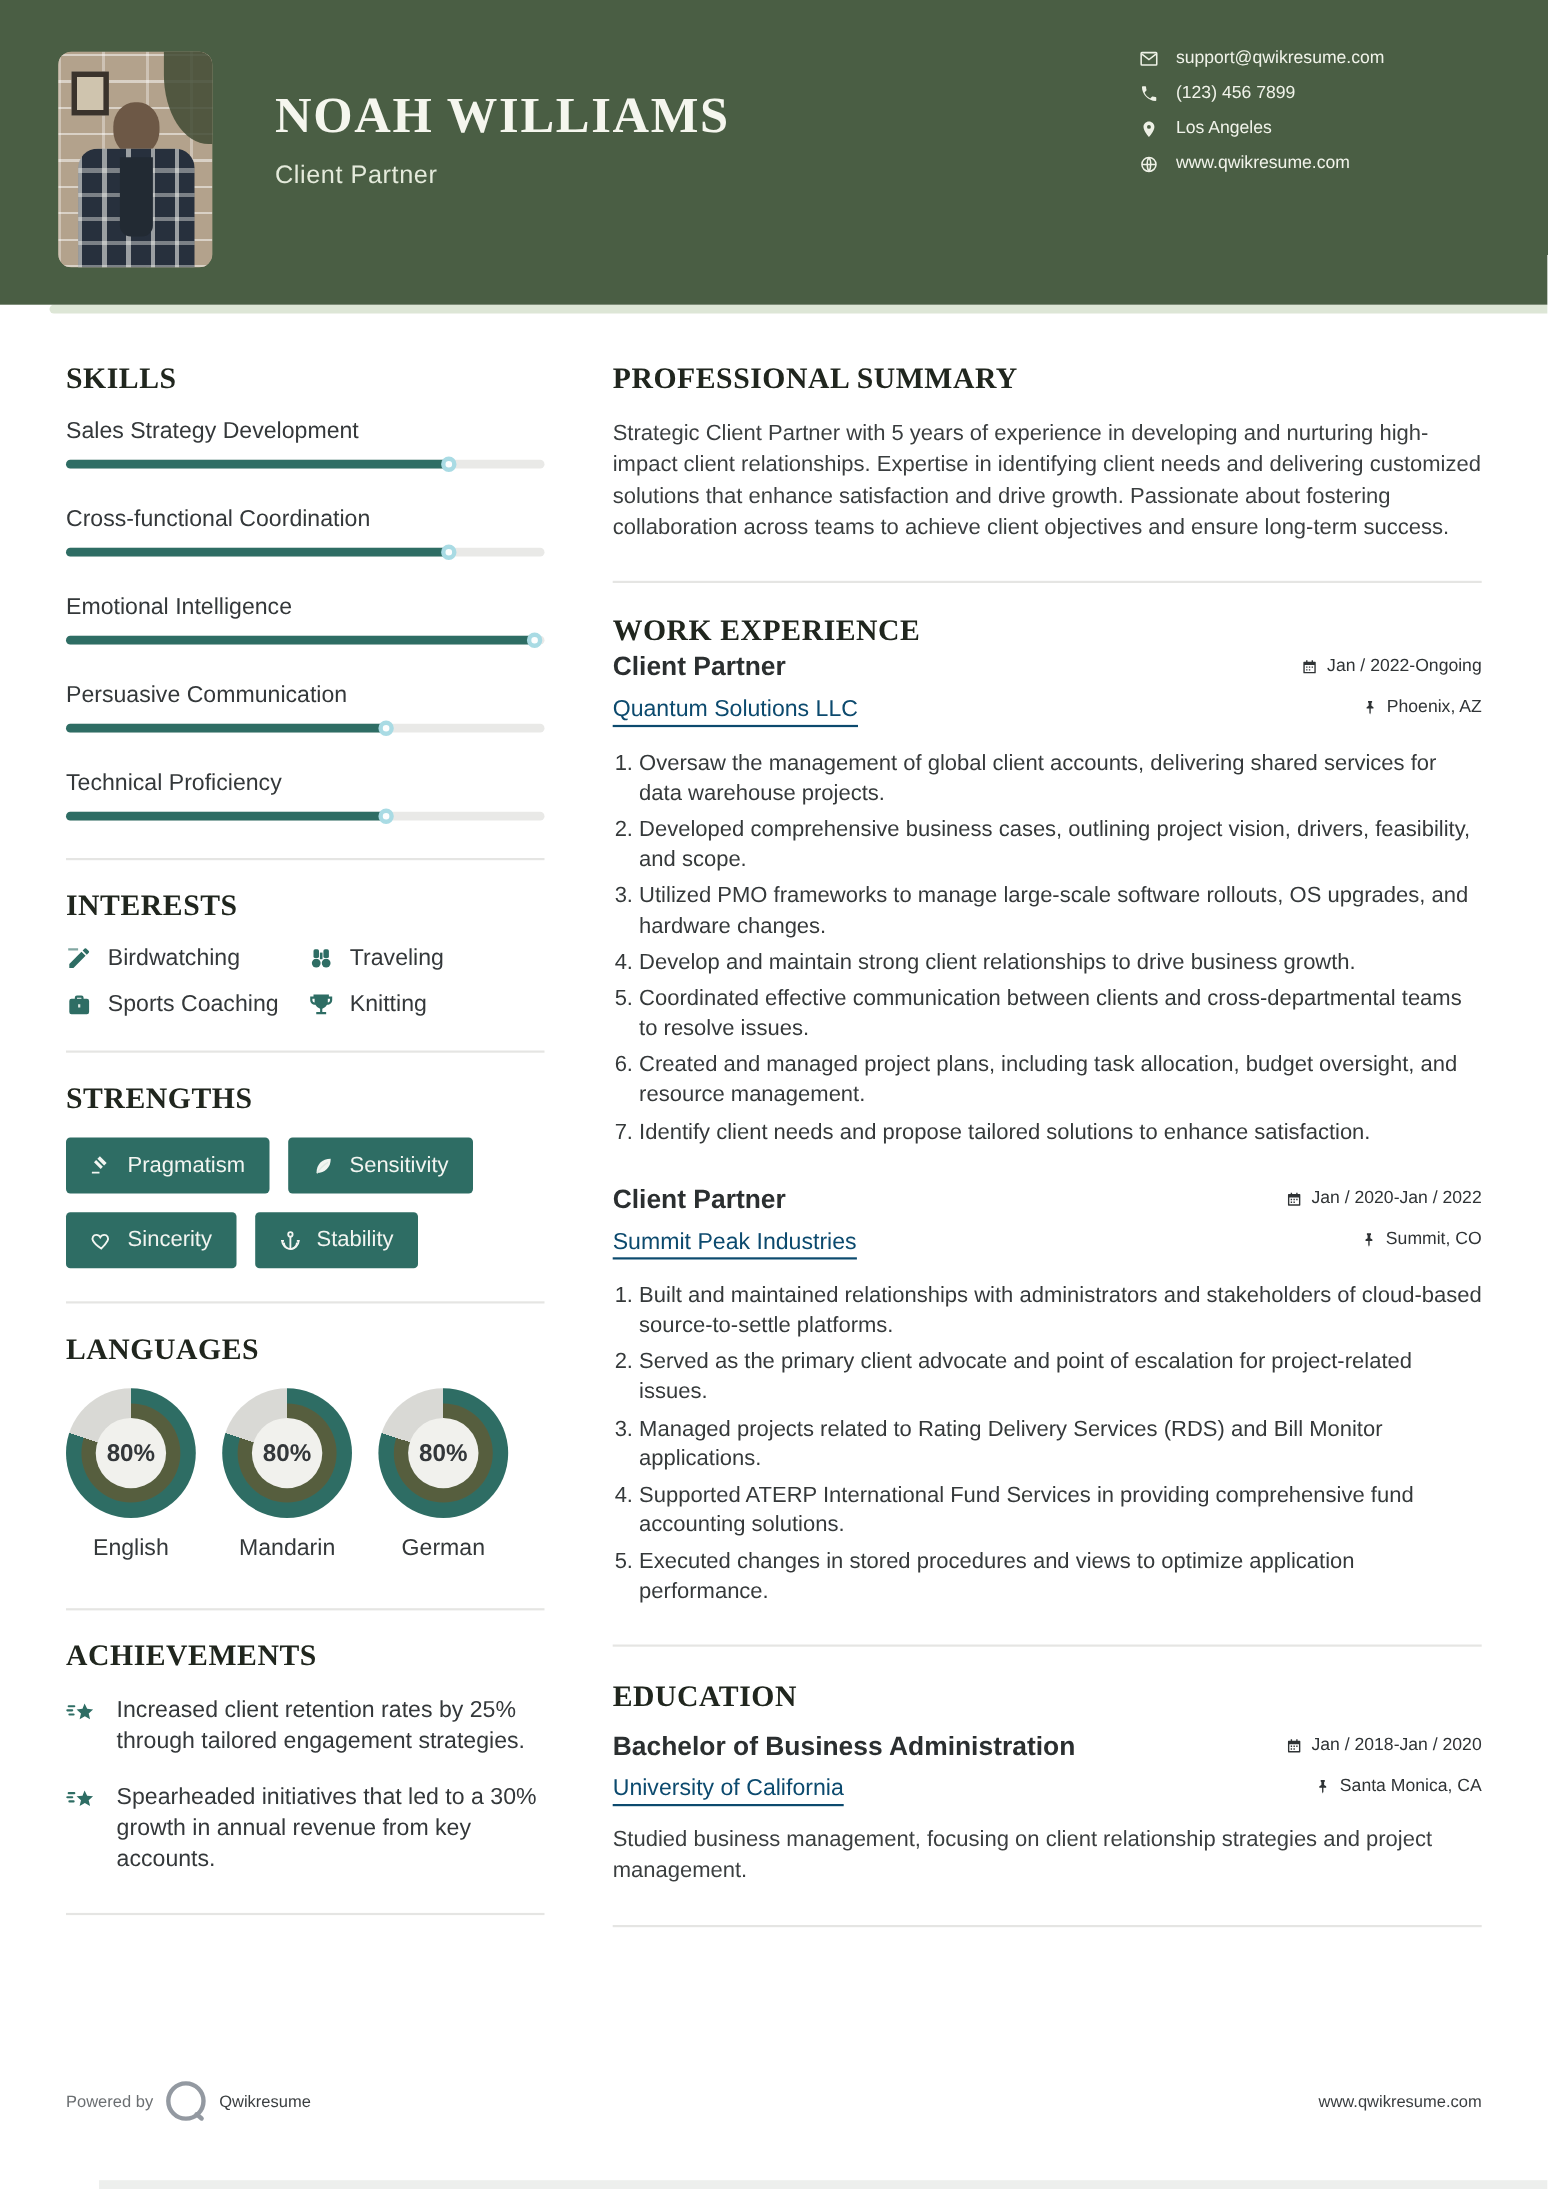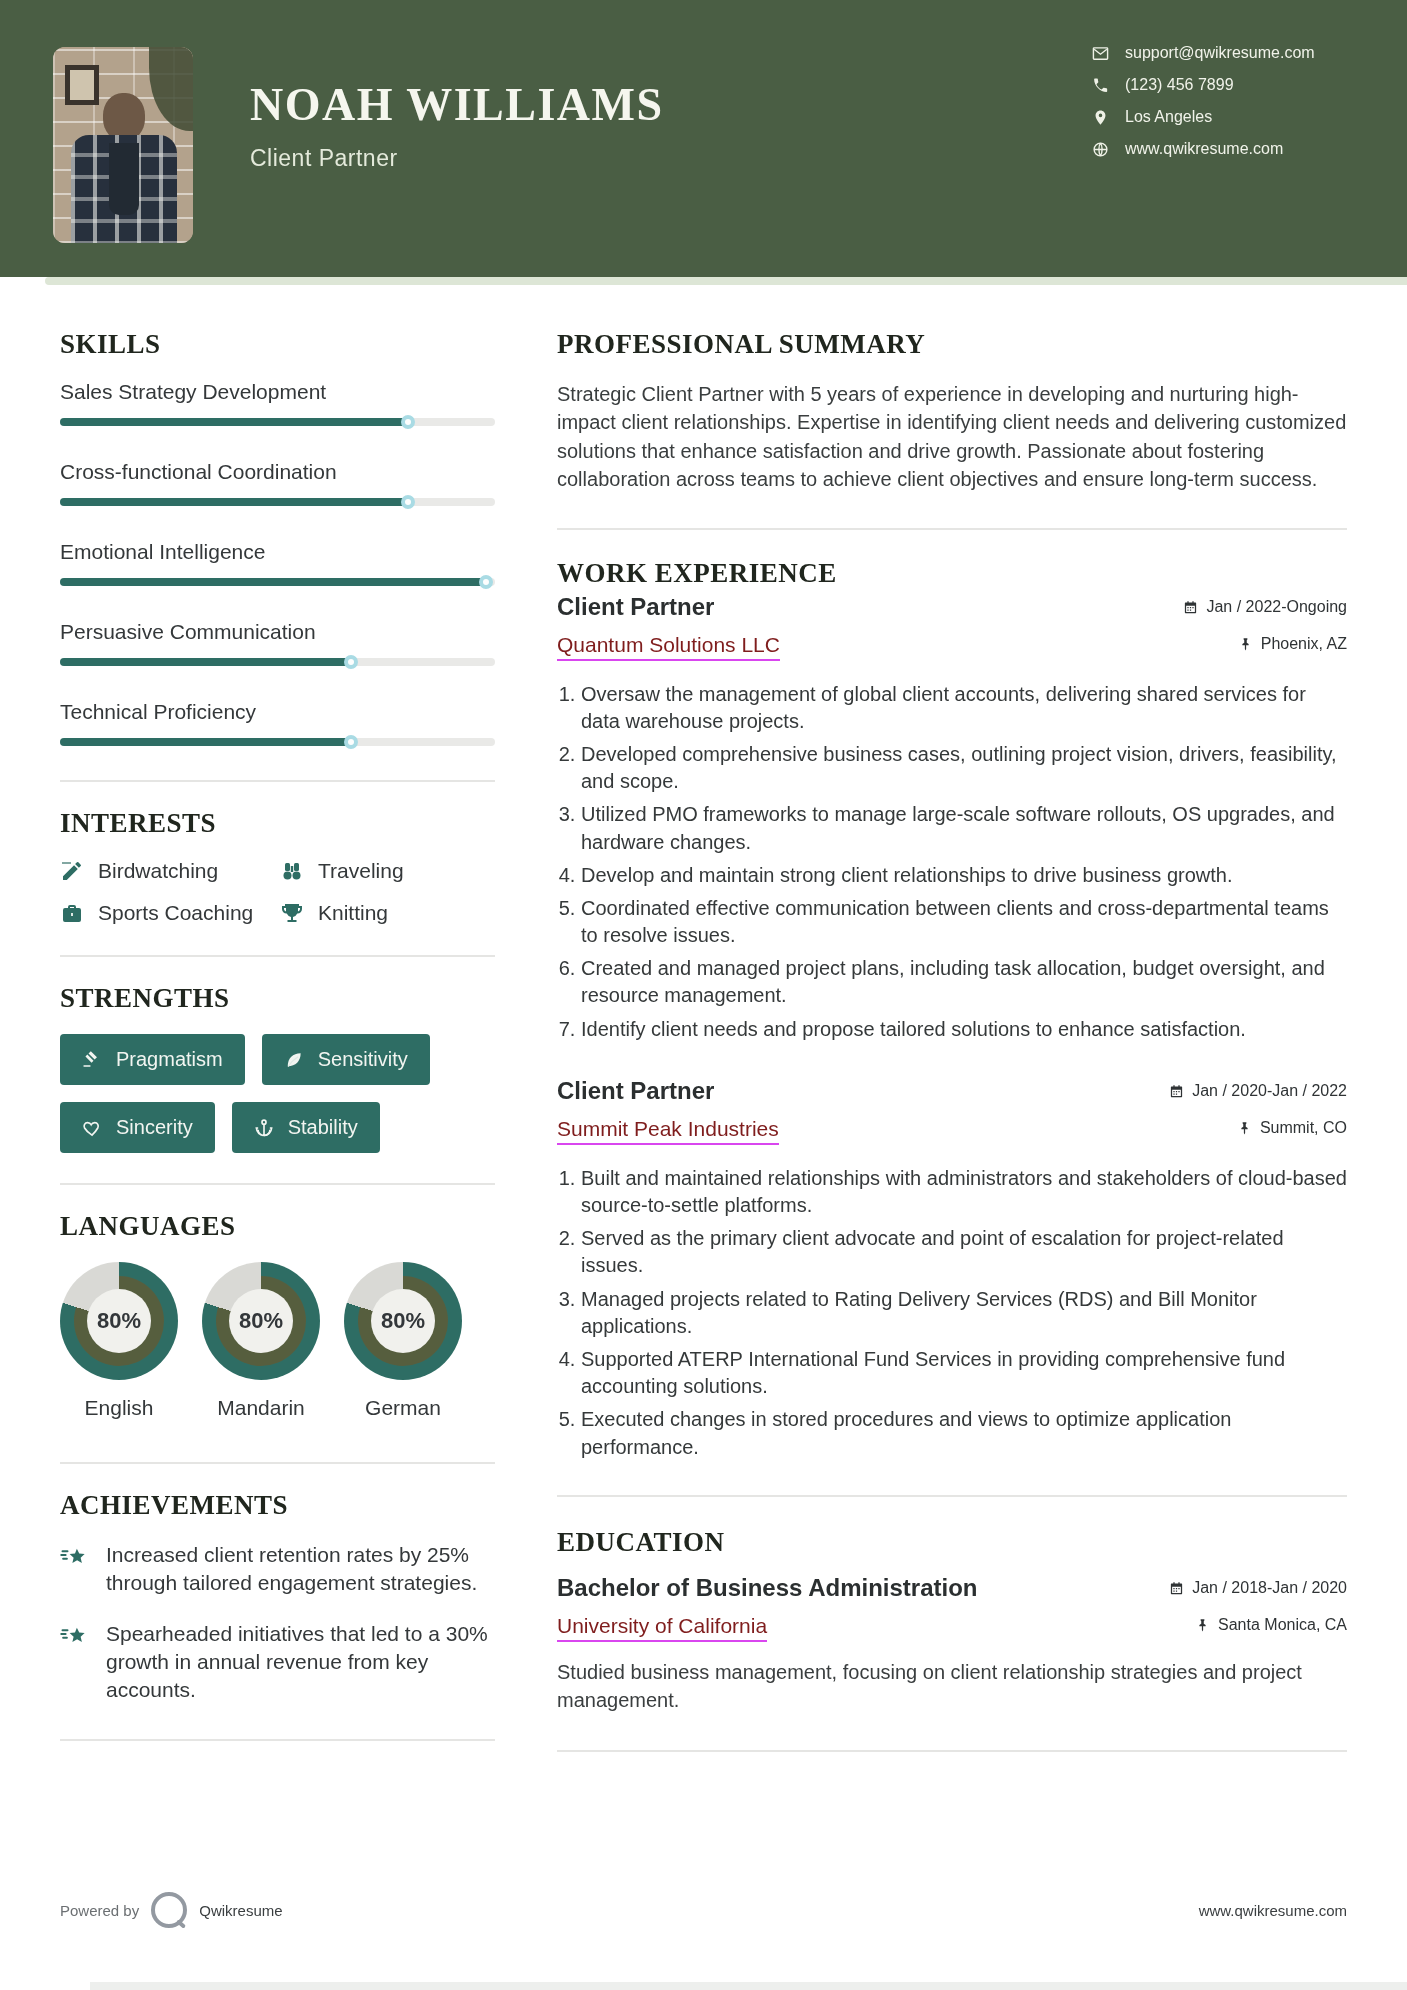--- a/index.html
+++ b/index.html
@@ -29,21 +29,21 @@
       repeating-linear-gradient(90deg, rgba(250,250,245,.55) 0 4px, transparent 4px 22px),
       repeating-linear-gradient(0deg, rgba(250,250,245,.4) 0 4px, transparent 4px 22px),
       #27303d; }
   .photo .tee{ position:absolute; left:56px; top:96px; width:30px; height:72px; background:#222a33; border-radius:0 0 10px 10px; }
   .name-block { position:absolute; left:250px; top:78px; }
   .name {
     font-family:"Liberation Serif", serif; font-weight:700; font-size:46px;
     color:#f5f6ee; letter-spacing:1.5px;
   }
   .job-title { margin-top:14px; font-size:23px; color:#e4eadb; letter-spacing:.5px; }
-  .contact { position:absolute; left:1092px; top:44px; display:flex; flex-direction:column; gap:14px; }
+  .contact { position:absolute; left:1036px; top:44px; display:flex; flex-direction:column; gap:14px; }
   .contact-row { display:flex; align-items:center; gap:16px; color:#f1f3ea; font-size:16px; }
   .contact-row .cicon { width:17px; height:17px; color:#eef1e6; display:inline-flex; }
   
   .body { display:flex; padding:44px 60px 0 60px; gap:62px; }
   .col-left { width:435px; flex:0 0 435px; }
   .col-right { flex:1; min-width:0; }
   .divider { height:2px; background:#e5e5e3; border:0; margin:30px 0 26px 0; }
   .sec-heading {
     font-family:"Liberation Serif", serif; font-weight:700; font-size:27px;
     color:#20261e; letter-spacing:.5px; margin-bottom:20px;
@@ -84,21 +84,21 @@
   .ach-item .aicon { width:30px; height:30px; color:#2e6d64; flex:0 0 30px; margin-top:2px; }
   .ach-text { font-size:21px; line-height:1.35; color:#34383a; }
   
   .summary-text { font-size:20px; line-height:1.42; color:#3a3e3f; }
   .job { margin-bottom:34px; }
   .job-head { display:flex; justify-content:space-between; align-items:baseline; }
   .job-name { font-size:24px; font-weight:700; color:#2b2f30; }
   .job-meta { display:flex; align-items:center; gap:8px; font-size:16px; color:#2f3335; white-space:nowrap; }
   .job-meta .micon { width:15px; height:15px; color:#2f3335; display:inline-flex; }
   .job-sub { display:flex; justify-content:space-between; align-items:baseline; margin-top:12px; }
-  .company { font-size:21px; color:#7f1d1d; border-bottom:2px solid #d946ef; padding-bottom:2px; }
+  .company { font-size:21px; color:#0c4a6e; border-bottom:2px solid #0c4a6e; padding-bottom:2px; }
   .bullets { margin:20px 0 0 24px; }
   .bullets li { font-size:20px; line-height:1.36; color:#35393a; margin-bottom:6px; }
   .edu-desc { margin-top:16px; font-size:20px; line-height:1.4; color:#3a3e3f; }
   
   .footer { position:absolute; left:60px; right:60px; bottom:62px; display:flex; justify-content:space-between; align-items:center; }
   .footer-left { display:flex; align-items:center; gap:12px; }
   .powered { font-size:15px; color:#6b6f72; }
   .qlogo { width:36px; height:36px; border:4px solid #9399a1; border-radius:50%; position:relative; }
   .qlogo::after { content:""; position:absolute; right:-3px; bottom:-2px; width:10px; height:4px; background:#9399a1; transform:rotate(40deg); border-radius:2px; }
   .brand { font-size:15px; color:#3a3e40; }

